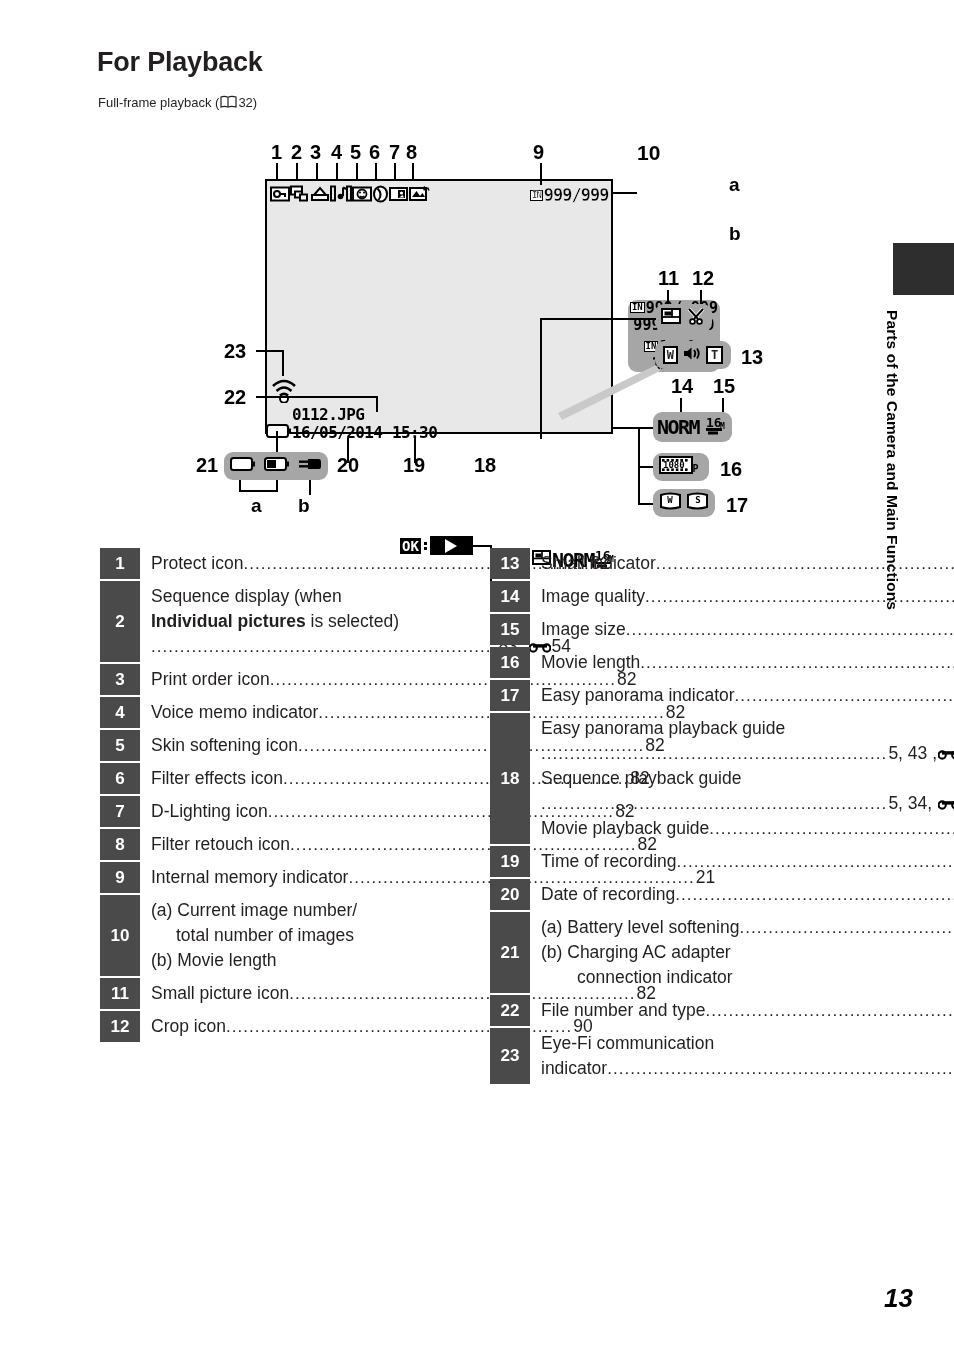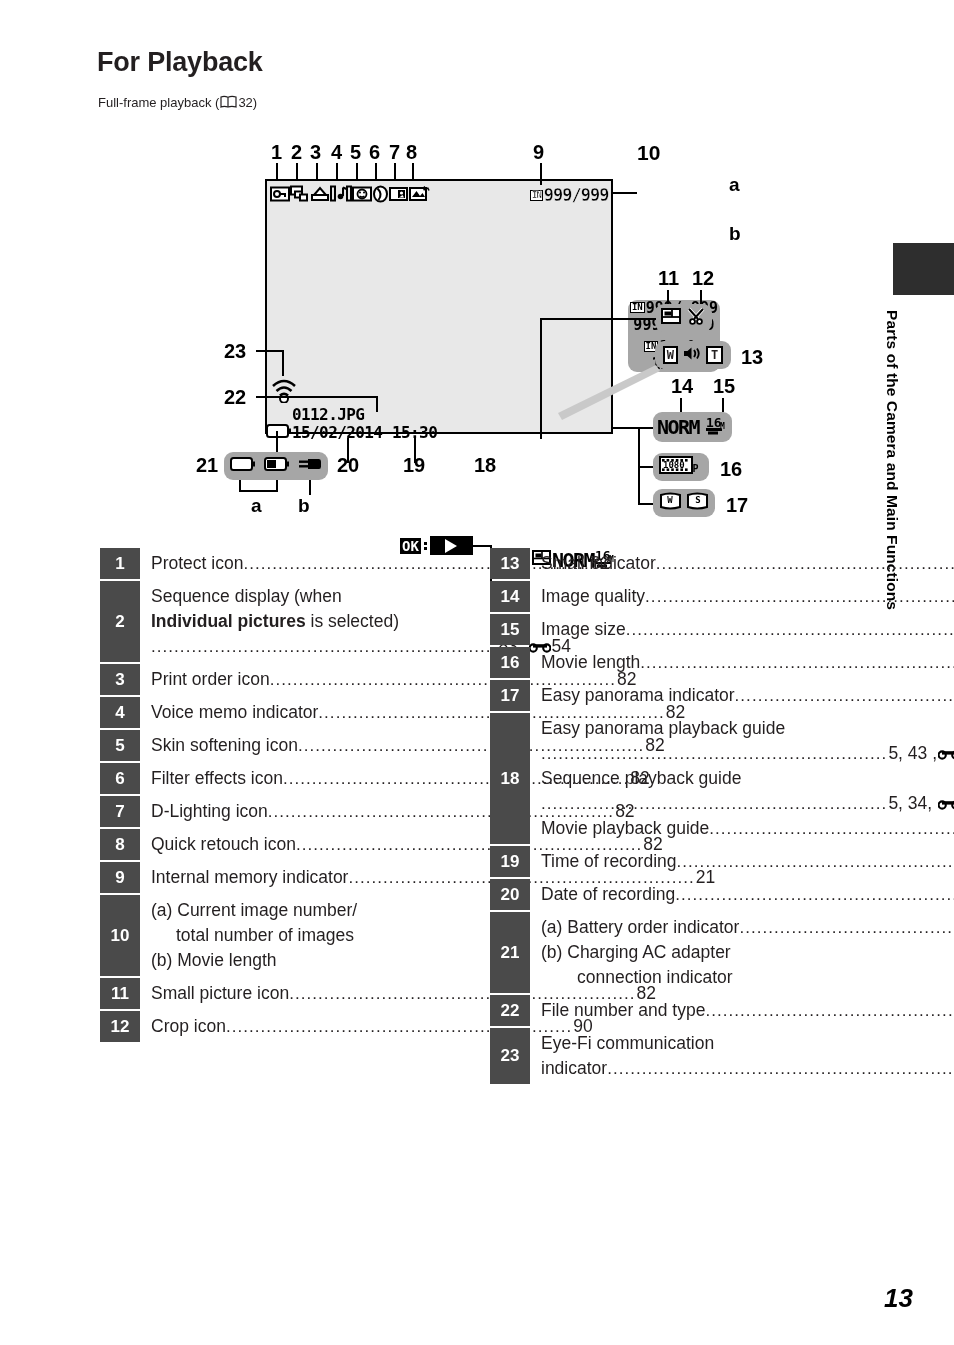--- a/index.html
+++ b/index.html
@@ -456,21 +456,21 @@
   <div class="vline" style="left:376px; top:261px; height:16px;"></div>
   <div class="filetxt" style="left:292px; top:270px;">0112.JPG</div>
 
   <span style="position:absolute; left:266px; top:288px;">
     <svg width="26" height="16" viewBox="0 0 26 16">
         <rect x="1" y="2" width="21" height="12" rx="2.5" fill="#fff" stroke="#000" stroke-width="2"></rect>
         <rect x="22" y="5.5" width="3" height="5" fill="#000"></rect>
       </svg>
   </span>
 
-  <div class="filetxt" style="left:292px; top:288px;">15/02/2014</div>
+  <div class="filetxt" style="left:292px; top:288px;">16/05/2014</div>
   <div class="filetxt" style="left:392px; top:288px;">15:30</div>
 
   <div class="okguide">
     <span class="ok-box">OK</span>
     <span class="colon-dots">
         <i></i>
         <i></i>
       </span>
     <span class="play-box">
         <span class="play-tri"></span>
@@ -564,21 +564,21 @@
     </div>
     <div class="lrow">
       <div class="lnum">7</div>
       <div class="ltext">
         <span class="ln dotline"><span class="lbl">D-Lighting icon</span><span class="fill">............................................................</span><span class="num">82</span></span>
       </div>
     </div>
     <div class="lrow">
       <div class="lnum">8</div>
       <div class="ltext">
-        <span class="ln dotline"><span class="lbl">Quick retouch icon</span><span class="fill">............................................................</span><span class="num">82</span></span>
+        <span class="ln dotline"><span class="lbl">Filter retouch icon</span><span class="fill">............................................................</span><span class="num">82</span></span>
       </div>
     </div>
     <div class="lrow">
       <div class="lnum">9</div>
       <div class="ltext">
         <span class="ln dotline"><span class="lbl">Internal memory indicator</span><span class="fill">............................................................</span><span class="num">21</span></span>
       </div>
     </div>
     <div class="lrow">
       <div class="lnum">10</div>
@@ -658,21 +658,21 @@
     </div>
     <div class="lrow">
       <div class="lnum">20</div>
       <div class="ltext">
         <span class="ln dotline"><span class="lbl">Date of recording</span><span class="fill">............................................................</span></span>
       </div>
     </div>
     <div class="lrow">
       <div class="lnum">21</div>
       <div class="ltext">
-        <span class="ln dotline"><span class="lbl">(a) Battery order indicator</span><span class="fill">............................................................</span></span>
+        <span class="ln dotline"><span class="lbl">(a) Battery level softening</span><span class="fill">............................................................</span></span>
         <span class="ln">(b) Charging AC adapter</span>
         <span class="ln" style="padding-left:36px">connection indicator</span>
       </div>
     </div>
     <div class="lrow">
       <div class="lnum">22</div>
       <div class="ltext">
         <span class="ln dotline"><span class="lbl">File number and type</span><span class="fill">............................................................</span></span>
       </div>
     </div>

